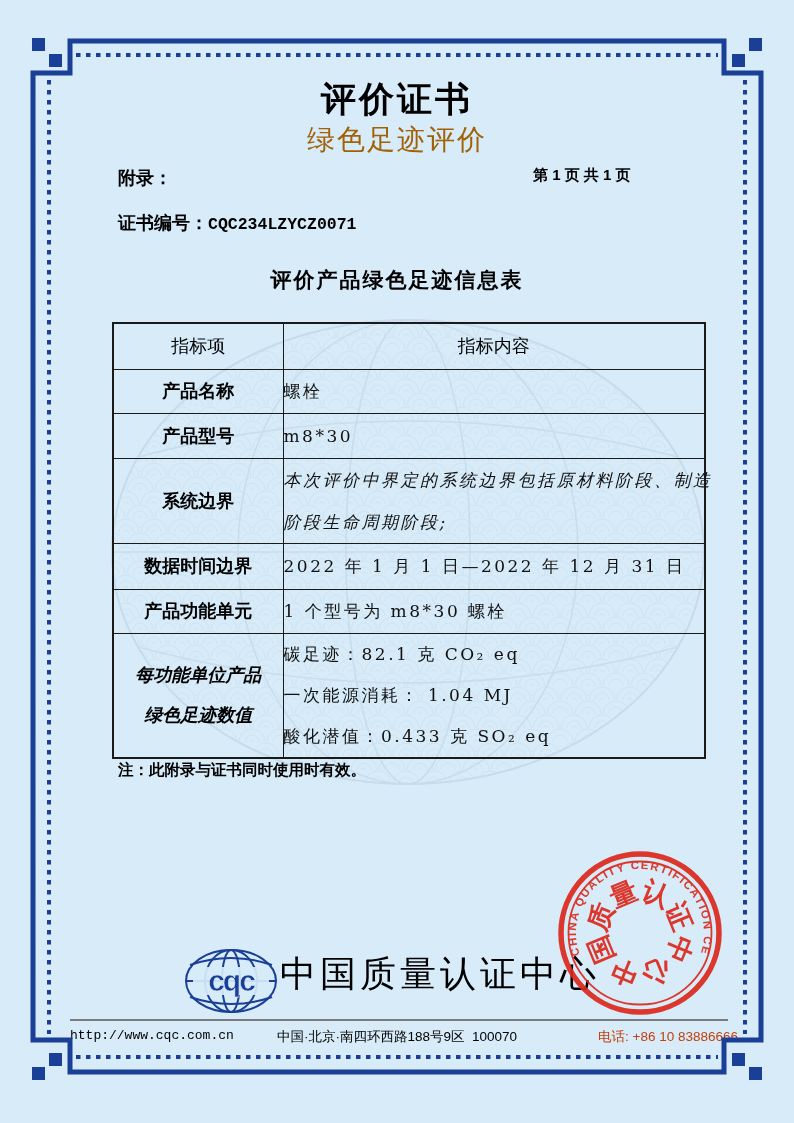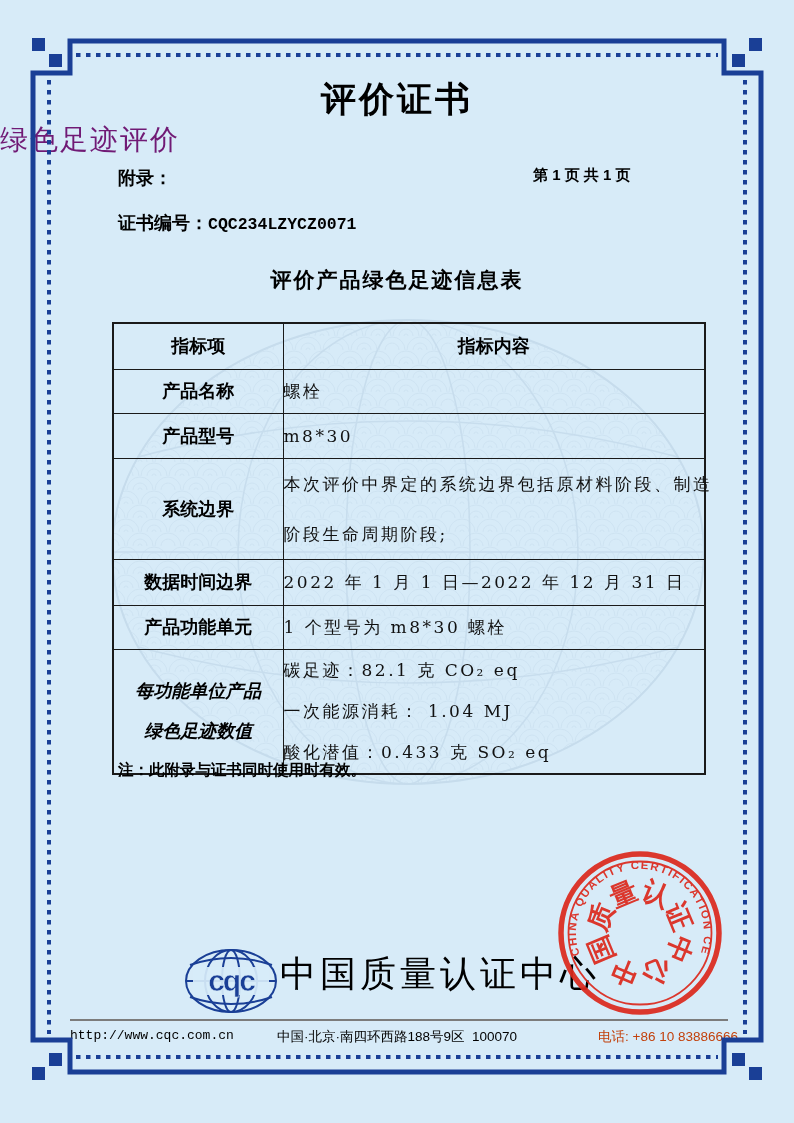--- a/index.html
+++ b/index.html
@@ -9,38 +9,38 @@
   .abs{position:absolute;}
 
   
   #frame-svg{position:absolute;left:0;top:0;z-index:5;pointer-events:none;}
 
   
   #watermark-svg{position:absolute;left:0;top:0;z-index:1;pointer-events:none;opacity:.55;}
 
   
   .page-title{left:0;top:76px;width:794px;text-align:center;font-size:35px;font-weight:bold;color:#000;letter-spacing:3px;z-index:3;}
-  .page-subtitle{left:0;top:121px;width:794px;text-align:left;font-size:28px;font-weight:400;color:#701a75;letter-spacing:2px;z-index:3;}
+  .page-subtitle{left:0;top:121px;width:794px;text-align:center;font-size:28px;font-weight:400;color:#a16207;letter-spacing:2px;z-index:3;}
   .appendix{left:118px;top:166px;font-size:18px;font-weight:bold;z-index:3;}
   .pageinfo{left:533px;top:166px;font-size:15px;font-weight:bold;white-space:pre;z-index:3;}
   .certno{left:118px;top:211px;font-size:18px;font-weight:bold;z-index:3;}
   .certno .certno-value{font-family:"Liberation Mono",monospace;font-size:16.5px;font-weight:bold;letter-spacing:0;}
   .table-title{left:0;top:266px;width:794px;text-align:center;font-size:21px;font-weight:bold;letter-spacing:2px;z-index:3;}
 
   
   table.info{position:absolute;left:112px;top:322px;width:592px;border-collapse:collapse;table-layout:fixed;z-index:3;background:transparent;}
   table.info td{border:1px solid #1a1a1a;padding:0;vertical-align:middle;background:transparent;}
   table.info{border:2px solid #1a1a1a;}
   td.lbl{width:170px;text-align:center;font-size:18px;font-weight:bold;color:#000;}
   td.val{font-family:"DejaVu Serif",serif;font-size:17px;color:#111;padding-left:16px;letter-spacing:2.5px;}
   .val-line{white-space:pre;}
   tr.h-hdr{height:46px;} tr.h-s{height:44px;} tr.h-m{height:45px;}
   tr.h-sys{height:85px;} tr.h-date{height:46px;} tr.h-fu{height:44px;} tr.h-big{height:123px;}
-  .hdr-cell{text-align:center;font-size:18px;font-weight:bold;}
-  .two-line{line-height:50px;}
+  .hdr-cell{text-align:center;font-size:18px;font-weight:normal;}
+  .two-line{line-height:42px;font-style:italic;}
   .three-line .val-line{line-height:41px;}
   .lbl-line{line-height:40px;font-style:italic;}
 
   .note{left:118px;top:760px;font-size:15.5px;font-weight:bold;z-index:3;}
 
   
   #cqc-logo-svg{position:absolute;left:183px;top:945px;z-index:3;}
   .org-name{left:280px;top:950px;font-size:36px;color:#000;letter-spacing:4px;font-weight:500;z-index:3;}
 
   

